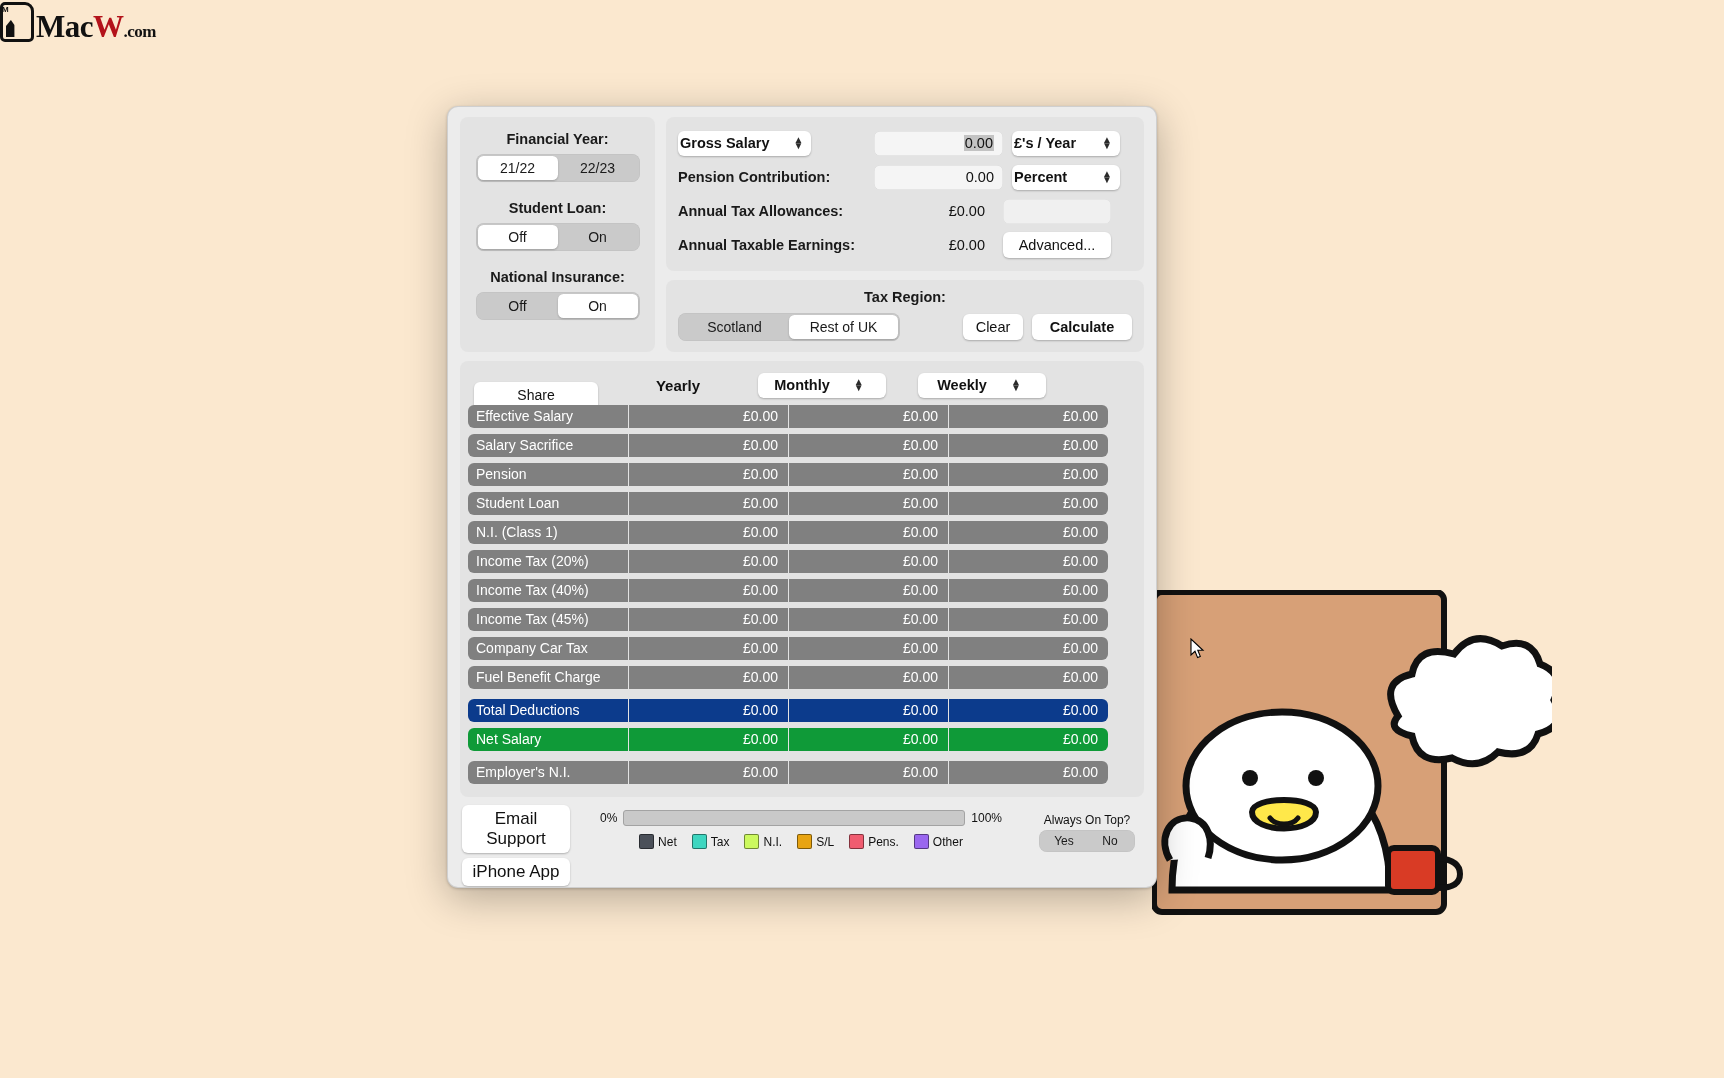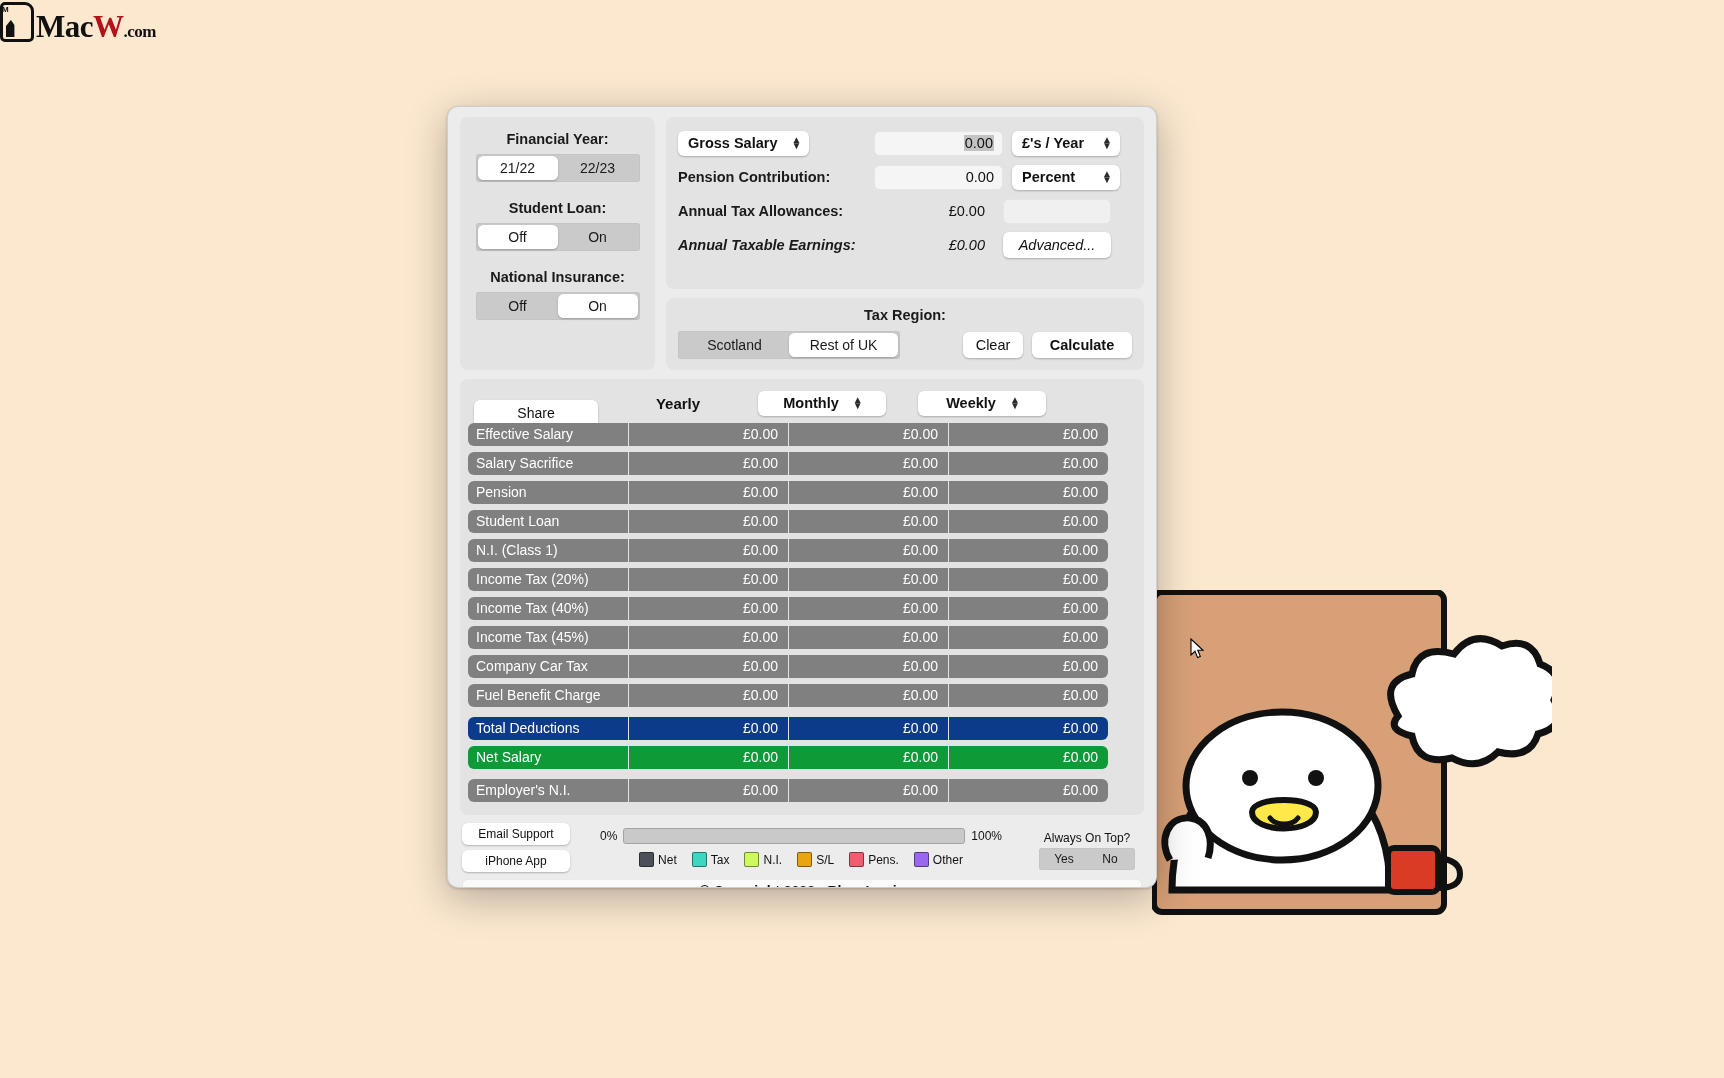--- a/index.html
+++ b/index.html
@@ -131,21 +131,21 @@
     font-weight: bold;
     color: #1a1a1a;
     margin-bottom: 7px;
   }
   .panel-label.spaced { margin-top: 18px; }
 
   
   .seg {
     display: inline-flex;
     background: #cacaca;
-    border-radius: 3px;
+    border-radius: 8px;
     padding: 2px;
     box-shadow: inset 0 0 0 0.5px rgba(0,0,0,0.06);
   }
   .seg .opt {
     min-width: 64px;
     text-align: center;
     font-size: 14px;
     color: #1a1a1a;
     padding: 4px 8px;
     border-radius: 5.5px;
@@ -160,38 +160,38 @@
 
   #inputs-panel {
     padding: 11px 12px 11px 12px;
   }
   .in-row {
     display: flex;
     align-items: center;
     height: 30px;
     margin-bottom: 4px;
   }
-  .in-row:last-child { margin-bottom: 18px; font-style: italic; }
+  .in-row:last-child { margin-bottom: 0; }
   .in-label {
     font-size: 14.5px;
     font-weight: bold;
     color: #1a1a1a;
     width: 196px;
   }
   .popup {
     background: #fff;
     border-radius: 6px;
     box-shadow: 0 1px 2px rgba(0,0,0,0.25);
     font-size: 14.5px;
     font-weight: bold;
     color: #111;
-    padding: 4px 8px 5px 10px;
+    padding: 4px 8px 5px 2px;
     display: inline-flex;
     align-items: center;
-    gap: 14px;
+    gap: 24px;
     cursor: default;
   }
   .popup .chev {
     font-size: 10px;
     line-height: 1;
     display: flex;
     flex-direction: column;
     color: #2b2b2b;
   }
   .popup .chev span { display: block; height: 6px; line-height: 6px; }
@@ -319,21 +319,21 @@
 
   
   #footer {
     margin-top: 8px;
     display: flex;
     align-items: flex-start;
     gap: 10px;
     padding: 0 2px;
   }
   .foot-btns { display: flex; flex-direction: column; gap: 5px; width: 108px; }
-  .foot-btns .btn { font-size: 12px; padding: 4px 6px; }
+  .foot-btns .btn { font-size: 17px; padding: 4px 6px; }
   .foot-mid { flex: 1; padding-top: 5px; }
   .progress-row { display: flex; align-items: center; gap: 6px; justify-content: center; }
   .progress-row .pct { font-size: 12px; color: #111; }
   .progress-bar {
     flex: 1;
     height: 14px;
     background: #c9c9c9;
     border: 1px solid #a3a3a3;
     border-radius: 3px;
     max-width: 340px;

